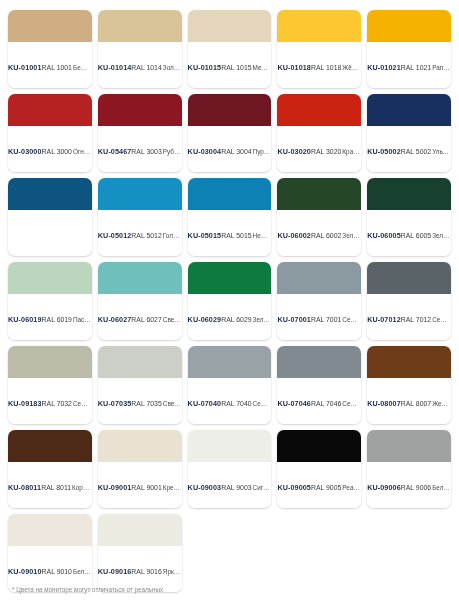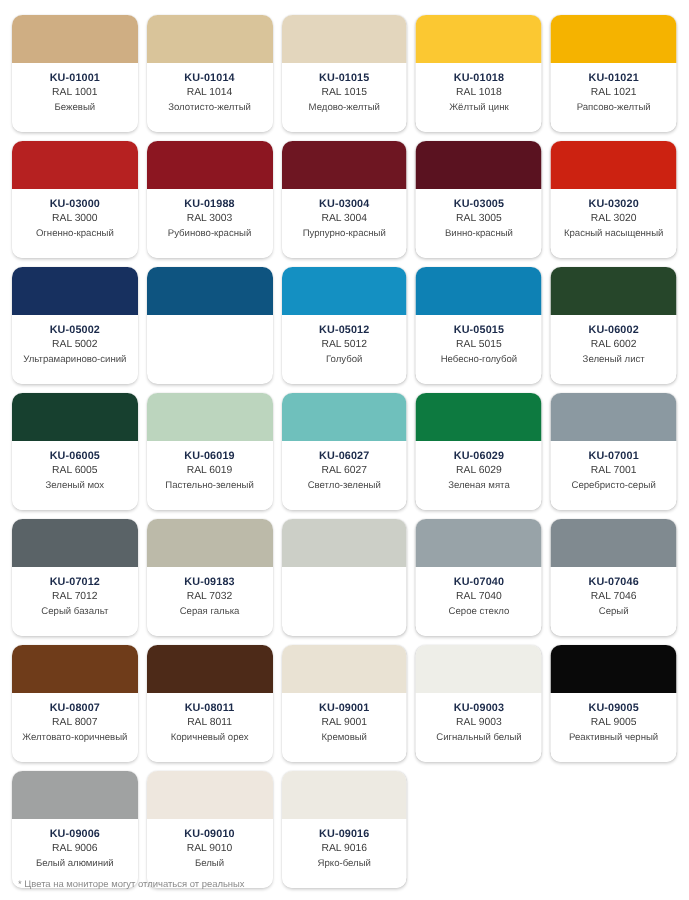--- a/index.html
+++ b/index.html
@@ -37,21 +37,21 @@
     flex-direction: column;
   }
   .swatch-color {
     height: 32px;
     width: 100%;
     flex: 0 0 32px;
   }
   .swatch-info {
     flex: 1 1 auto;
     display: flex;
-    flex-direction: column;
+    flex-direction: row;
     align-items: center;
     justify-content: flex-start;
     padding-top: 5px;
     background: #ffffff;
   }
   .swatch-code {
     font-size: 7.2px;
     font-weight: bold;
     color: #1b2a4a;
     letter-spacing: 0.1px;
@@ -136,42 +136,34 @@
         <div class="swatch-color" style="background-color: rgb(182, 33, 33);"></div>
         <div class="swatch-info">
           <div class="swatch-code">KU-03000</div>
           <div class="swatch-ral">RAL 3000</div>
           <div class="swatch-name">Огненно-красный</div>
         </div>
       </div>
       <div class="swatch-card">
         <div class="swatch-color" style="background-color: rgb(140, 22, 33);"></div>
         <div class="swatch-info">
-          <div class="swatch-code">KU-01988</div>
+          <div class="swatch-code">KU-05467</div>
           <div class="swatch-ral">RAL 3003</div>
           <div class="swatch-name">Рубиново-красный</div>
         </div>
       </div>
       <div class="swatch-card">
         <div class="swatch-color" style="background-color: rgb(110, 22, 34);"></div>
         <div class="swatch-info">
           <div class="swatch-code">KU-03004</div>
           <div class="swatch-ral">RAL 3004</div>
           <div class="swatch-name">Пурпурно-красный</div>
         </div>
       </div>
       <div class="swatch-card">
-        <div class="swatch-color" style="background-color: rgb(90, 18, 32);"></div>
-        <div class="swatch-info">
-          <div class="swatch-code">KU-03005</div>
-          <div class="swatch-ral">RAL 3005</div>
-          <div class="swatch-name">Винно-красный</div>
-        </div>
-      </div>
-      <div class="swatch-card">
         <div class="swatch-color" style="background-color: rgb(204, 34, 17);"></div>
         <div class="swatch-info">
           <div class="swatch-code">KU-03020</div>
           <div class="swatch-ral">RAL 3020</div>
           <div class="swatch-name">Красный насыщенный</div>
         </div>
       </div>
       <div class="swatch-card">
         <div class="swatch-color" style="background-color: rgb(23, 48, 95);"></div>
         <div class="swatch-info">
@@ -258,20 +250,25 @@
       <div class="swatch-card">
         <div class="swatch-color" style="background-color: rgb(188, 186, 169);"></div>
         <div class="swatch-info">
           <div class="swatch-code">KU-09183</div>
           <div class="swatch-ral">RAL 7032</div>
           <div class="swatch-name">Серая галька</div>
         </div>
       </div>
       <div class="swatch-card">
         <div class="swatch-color" style="background-color: rgb(204, 207, 199);"></div>
+        <div class="swatch-info">
+          <div class="swatch-code">KU-07035</div>
+          <div class="swatch-ral">RAL 7035</div>
+          <div class="swatch-name">Светло-серый</div>
+        </div>
       </div>
       <div class="swatch-card">
         <div class="swatch-color" style="background-color: rgb(152, 163, 168);"></div>
         <div class="swatch-info">
           <div class="swatch-code">KU-07040</div>
           <div class="swatch-ral">RAL 7040</div>
           <div class="swatch-name">Серое стекло</div>
         </div>
       </div>
       <div class="swatch-card">

